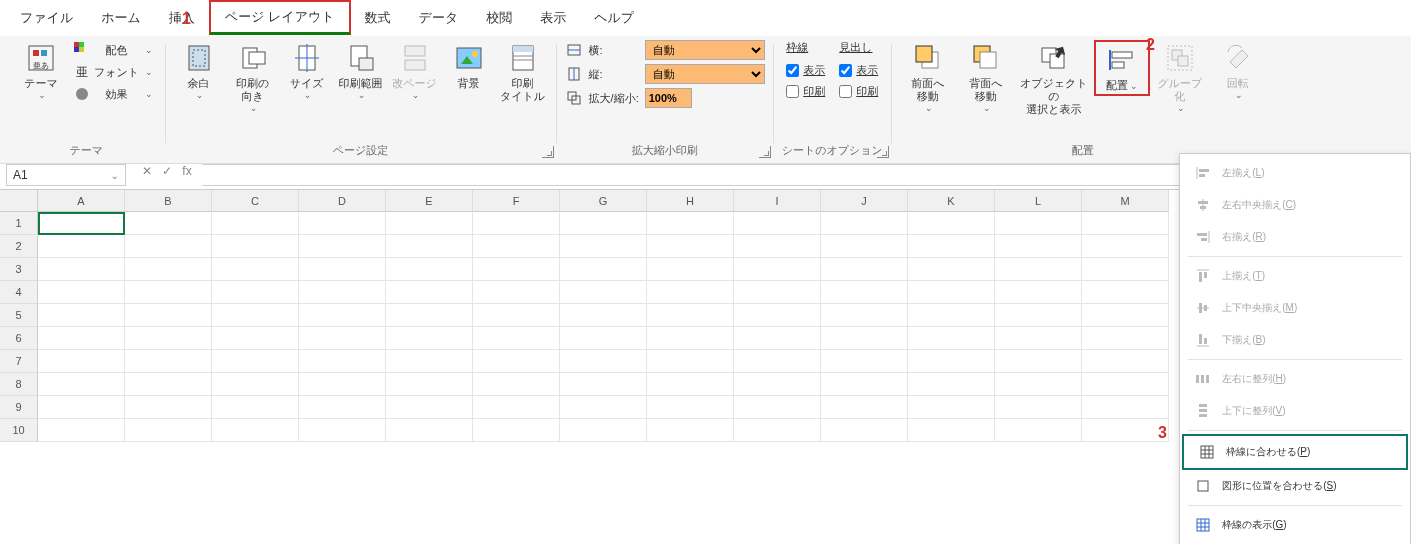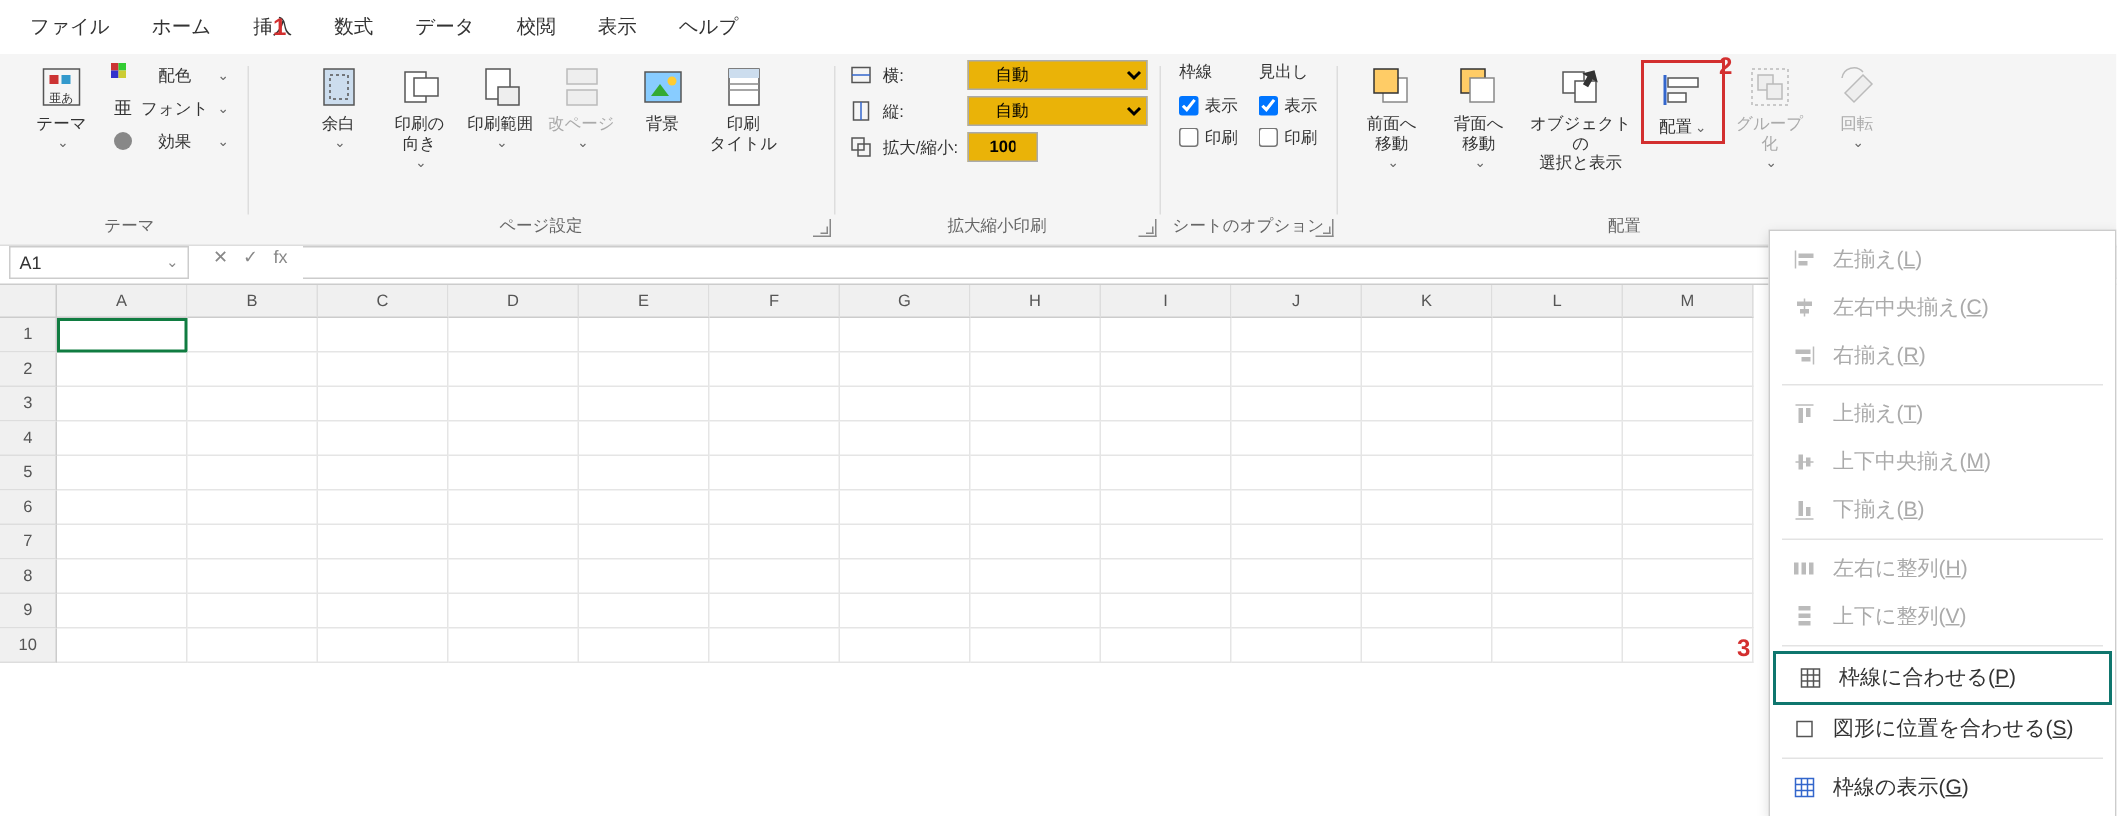--- a/index.html
+++ b/index.html
@@ -15,25 +15,25 @@
 .btn-lg{display:flex;flex-direction:column;align-items:center;width:50px;padding:2px;font-size:11px;cursor:pointer;text-align:center;line-height:1.2;}
 .btn-lg .ic{width:32px;height:32px;margin-bottom:3px;display:flex;align-items:center;justify-content:center;}
 .btn-lg .lbl{white-space:pre-line;}
 .btn-sm-row{display:flex;flex-direction:column;gap:2px;}
 .btn-sm{display:flex;align-items:center;gap:4px;padding:2px 4px;font-size:11px;cursor:pointer;white-space:nowrap;justify-content:space-between;}
 .btn-sm .ic{width:16px;height:16px;display:flex;align-items:center;justify-content:center;}
 .drop::after{content:"⌄";font-size:9px;margin-left:2px;color:#666;}
 .dlauncher{position:absolute;right:2px;bottom:5px;width:12px;height:12px;border:1px solid #888;border-top:none;border-left:none;cursor:pointer;}
 .dlauncher::after{content:"";position:absolute;right:1px;bottom:1px;width:4px;height:4px;border-right:1px solid #888;border-bottom:1px solid #888;}
 .scale-grid{display:grid;grid-template-columns:auto auto 1fr;gap:4px 6px;align-items:center;font-size:11px;}
-.scale-grid select,.scale-grid input{font-size:11px;height:20px;border:1px solid #aaa;padding:0 14px;background:#eab308;}
+.scale-grid select,.scale-grid input{font-size:11px;height:20px;border:1px solid #aaa;padding:0 3px;background:#fdba74;}
 .scale-grid select{width:120px;}
 .sci{width:18px;height:18px;display:flex;align-items:center;justify-content:center;}
 .sheet-opts{display:flex;gap:14px;font-size:11px;}
-.sheet-opts .col{display:flex;flex-direction:column;gap:6px;}
+.sheet-opts .col{display:flex;flex-direction:column;gap:6px;text-decoration:underline;}
 .sheet-opts .hd{font-size:11px;color:#333;margin-bottom:2px;}
 .sheet-opts label{display:flex;align-items:center;gap:4px;cursor:pointer;}
 .arrange{display:flex;gap:2px;}
 .arrange .btn-lg{width:56px;}
 .disabled{color:#aaa;}
 .align-btn{border:2px solid #d32f2f;padding:2px;}
 .fbar{display:flex;align-items:flex-start;height:26px;border-bottom:1px solid #ccc;background:#fff;}
 .namebox{width:120px;height:22px;border:1px solid #ccc;margin:0 6px;padding:0 6px;font-size:12px;display:flex;align-items:center;justify-content:space-between;}
 .namebox::after{content:"⌄";color:#888;font-size:10px;}
 .fx-btns{display:flex;gap:2px;padding:0 6px;color:#888;}
@@ -41,41 +41,42 @@
 .fx-input{flex:1;height:22px;border:1px solid #ccc;border-left:none;padding:0 6px;}
 .grid-area{position:relative;background:#fff;}
 .col-headers{display:flex;margin-left:38px;}
 .col-h{width:87px;height:22px;border-right:1px solid #ddd;border-bottom:1px solid #ccc;background:#f0f0f0;text-align:center;font-size:11px;line-height:22px;color:#555;}
 .corner{position:absolute;left:0;top:0;width:38px;height:22px;background:#f0f0f0;border-right:1px solid #ccc;border-bottom:1px solid #ccc;}
 .rows{position:relative;}
 .row{display:flex;height:23px;}
 .row-h{width:38px;background:#f0f0f0;border-right:1px solid #ccc;border-bottom:1px solid #ddd;text-align:center;font-size:11px;line-height:23px;color:#555;}
 .cell{width:87px;height:23px;border-right:1px solid #e5e5e5;border-bottom:1px solid #e5e5e5;}
 .cell.sel{border:2px solid #107c41;}
-.menu{position:absolute;right:0;top:153px;width:232px;background:#fff;border:1px solid #ccc;box-shadow:0 3px 8px rgba(0,0,0,.15);padding:3px 0;font-size:14px;z-index:10;margin-left:12px;}
+.menu{position:absolute;right:0;top:153px;width:232px;background:#fff;border:1px solid #ccc;box-shadow:0 3px 8px rgba(0,0,0,.15);padding:3px 0;font-size:10px;z-index:10;margin-left:12px;}
 .menu-item{display:flex;align-items:center;gap:10px;padding:7px 14px;cursor:pointer;}
 .menu-item.dis{color:#aaa;cursor:default;}
 .menu-item .mi{width:18px;height:18px;display:flex;align-items:center;justify-content:center;}
 .menu-item.hl{border:2px solid #0f766e;margin:0 2px;}
 .menu-sep{height:1px;background:#e3e3e3;margin:3px 8px;}
 .annot{position:absolute;color:#d32f2f;font-weight:bold;font-size:16px;z-index:20;}
 .u{text-decoration:underline;}
 svg{display:block;}
 </style>
 </head>
 <body>
 
 <span class="annot" style="left:182px;top:10px;">1</span>
 <span class="annot" style="left:1146px;top:36px;">2</span>
 <span class="annot" style="left:1158px;top:424px;">3</span>
 
 <div class="tabs">
   <div class="tab">ファイル</div>
   <div class="tab">ホーム</div>
   <div class="tab">挿入</div>
+  <div class="tab active">ページ レイアウト</div>
   <div class="tab">数式</div>
   <div class="tab">データ</div>
   <div class="tab">校閲</div>
   <div class="tab">表示</div>
   <div class="tab">ヘルプ</div>
 </div>
 
 <div class="ribbon">
 
   <div class="group">
@@ -142,20 +143,30 @@
               <rect x="6" y="6" width="14" height="20" fill="#fff" stroke="#555"></rect>
               <rect x="12" y="10" width="16" height="12" fill="#fff" stroke="#555"></rect>
             </svg>
           </span>
           <span class="lbl">印刷の
 向き</span>
         </div>
       <div class="btn-lg drop">
           <span class="ic">
             <svg width="32" height="32">
+              <rect x="8" y="4" width="16" height="24" fill="#fff" stroke="#555"></rect>
+              <line x1="4" y1="16" x2="28" y2="16" stroke="#36c"></line>
+              <line x1="16" y1="2" x2="16" y2="30" stroke="#36c"></line>
+            </svg>
+          </span>
+          <span class="lbl">サイズ</span>
+        </div>
+      <div class="btn-lg drop">
+          <span class="ic">
+            <svg width="32" height="32">
               <rect x="6" y="4" width="16" height="20" fill="#fff" stroke="#555"></rect>
               <rect x="14" y="16" width="14" height="12" fill="#eee" stroke="#555"></rect>
             </svg>
           </span>
           <span class="lbl">印刷範囲</span>
         </div>
       <div class="btn-lg drop disabled">
           <span class="ic">
             <svg width="32" height="32">
               <rect x="6" y="4" width="20" height="10" fill="#eee" stroke="#bbb"></rect>

